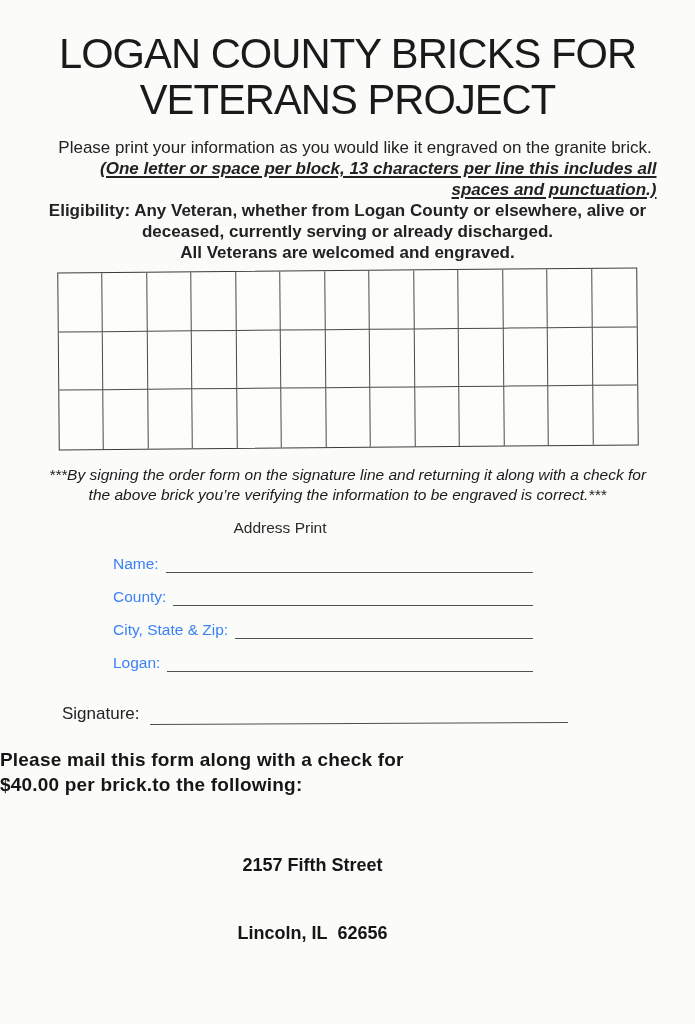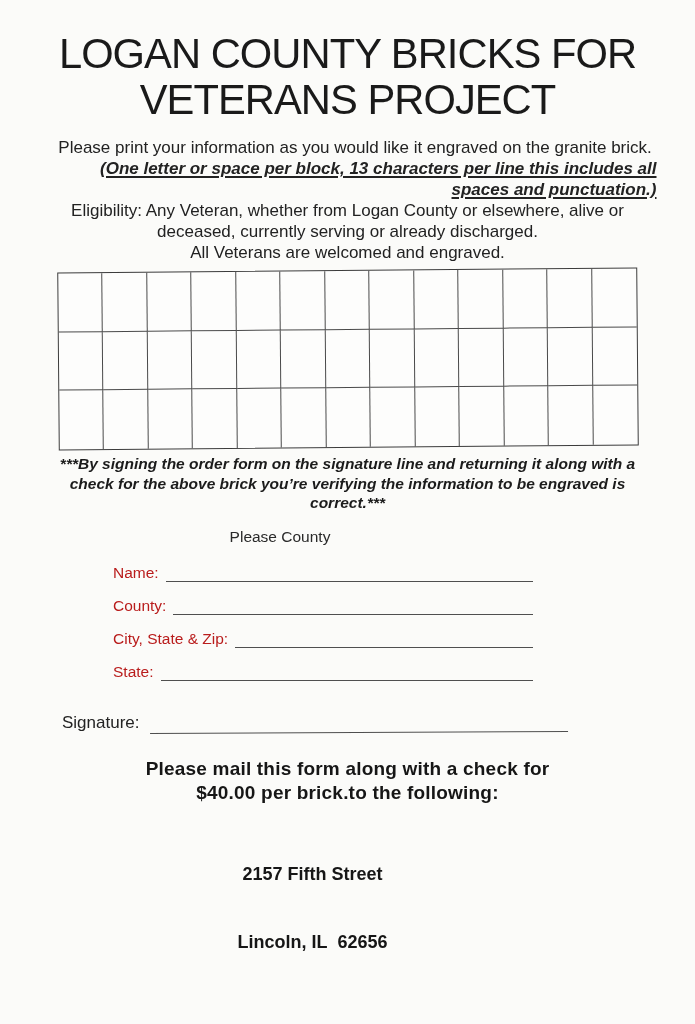--- a/index.html
+++ b/index.html
@@ -38,20 +38,21 @@
     text-decoration-thickness:2px;
     text-underline-offset:2px;
   }
   .eligibility{
     width:600px;
     margin:0 auto;
     text-align:center;
     font-size:17px;
     line-height:1.24;
     color:#222;
+    font-weight:bold;
   }
 
   .brick-grid{
     width:578px;height:176px;
     margin:7px auto 0;
     display:grid;
     grid-template-columns:repeat(13,1fr);
     grid-template-rows:repeat(3,1fr);
     border:1.6px solid #3c3c3c;
     transform:rotate(-0.5deg);
@@ -59,23 +60,23 @@
   }
   .cell{
     border-right:1.3px solid #4a4a4a;
     border-bottom:1.3px solid #4a4a4a;
   }
   .cell:nth-child(13n){border-right:none;}
   .cell:nth-child(n+27){border-bottom:none;}
 
   .disclaimer{
     width:600px;
-    margin:6px auto 0;
-    text-align:center;
-    font-weight:bold;
+    margin:17px auto 0;
+    text-align:center;
+    font-weight:normal;
     font-style:italic;
     font-size:15.5px;
     line-height:1.26;
     color:#1b1b1b;
   }
 
   .please-print{
     width:560px;
     margin:15px 0 0 0;
     text-align:center;
@@ -86,21 +87,21 @@
   .fields{
     width:420px;
     margin:16px 0 0 113px;
   }
   .field-row{
     display:flex;
     align-items:flex-end;
     margin-bottom:13px;
     height:20px;
     font-size:15.5px;
-    color:#b91c1c;
+    color:#3b82f6;
   }
   .field-row .flabel{white-space:nowrap;}
   .field-row .fline{
     flex:1;
     margin-left:7px;
     border-bottom:1.5px solid #4f4f4f;
     height:17px;
   }
 
   .signature-row{
@@ -115,21 +116,20 @@
   .signature-row .fline{
     flex:1;
     margin-left:10px;
     border-bottom:1.5px solid #4f4f4f;
     height:20px;
     transform:rotate(-0.25deg);
   }
 
   .mailing{
     margin:24px auto 0;
-    text-align:center;
     font-weight:bold;
     font-size:19px;
     line-height:1.28;
     color:#161616;
     letter-spacing:0.2px;
   }
 
   .contact{
     margin:12px auto 0;
     text-align:center;
@@ -195,37 +195,37 @@
       <div class="cell"></div>
       <div class="cell"></div>
       <div class="cell"></div>
       <div class="cell"></div>
       <div class="cell"></div>
       <div class="cell"></div>
     </div>
 
   <div class="disclaimer">***By signing the order form on the signature line and returning it along with a check for the above brick you’re verifying the information to be engraved is correct.***</div>
 
-  <div class="please-print">Please County</div>
+  <div class="please-print">Address Print</div>
 
   <div class="fields">
     <div class="field-row">
       <span class="flabel">Name:</span>
       <span class="fline"></span>
     </div>
     <div class="field-row">
       <span class="flabel">County:</span>
       <span class="fline"></span>
     </div>
     <div class="field-row">
       <span class="flabel">City, State &amp; Zip:</span>
       <span class="fline"></span>
     </div>
     <div class="field-row">
-      <span class="flabel">State:</span>
+      <span class="flabel">Logan:</span>
       <span class="fline"></span>
     </div>
   </div>
 
   <div class="signature-row">
     <span class="flabel">Signature:</span>
     <span class="fline"></span>
   </div>
 
   <div class="mailing">

